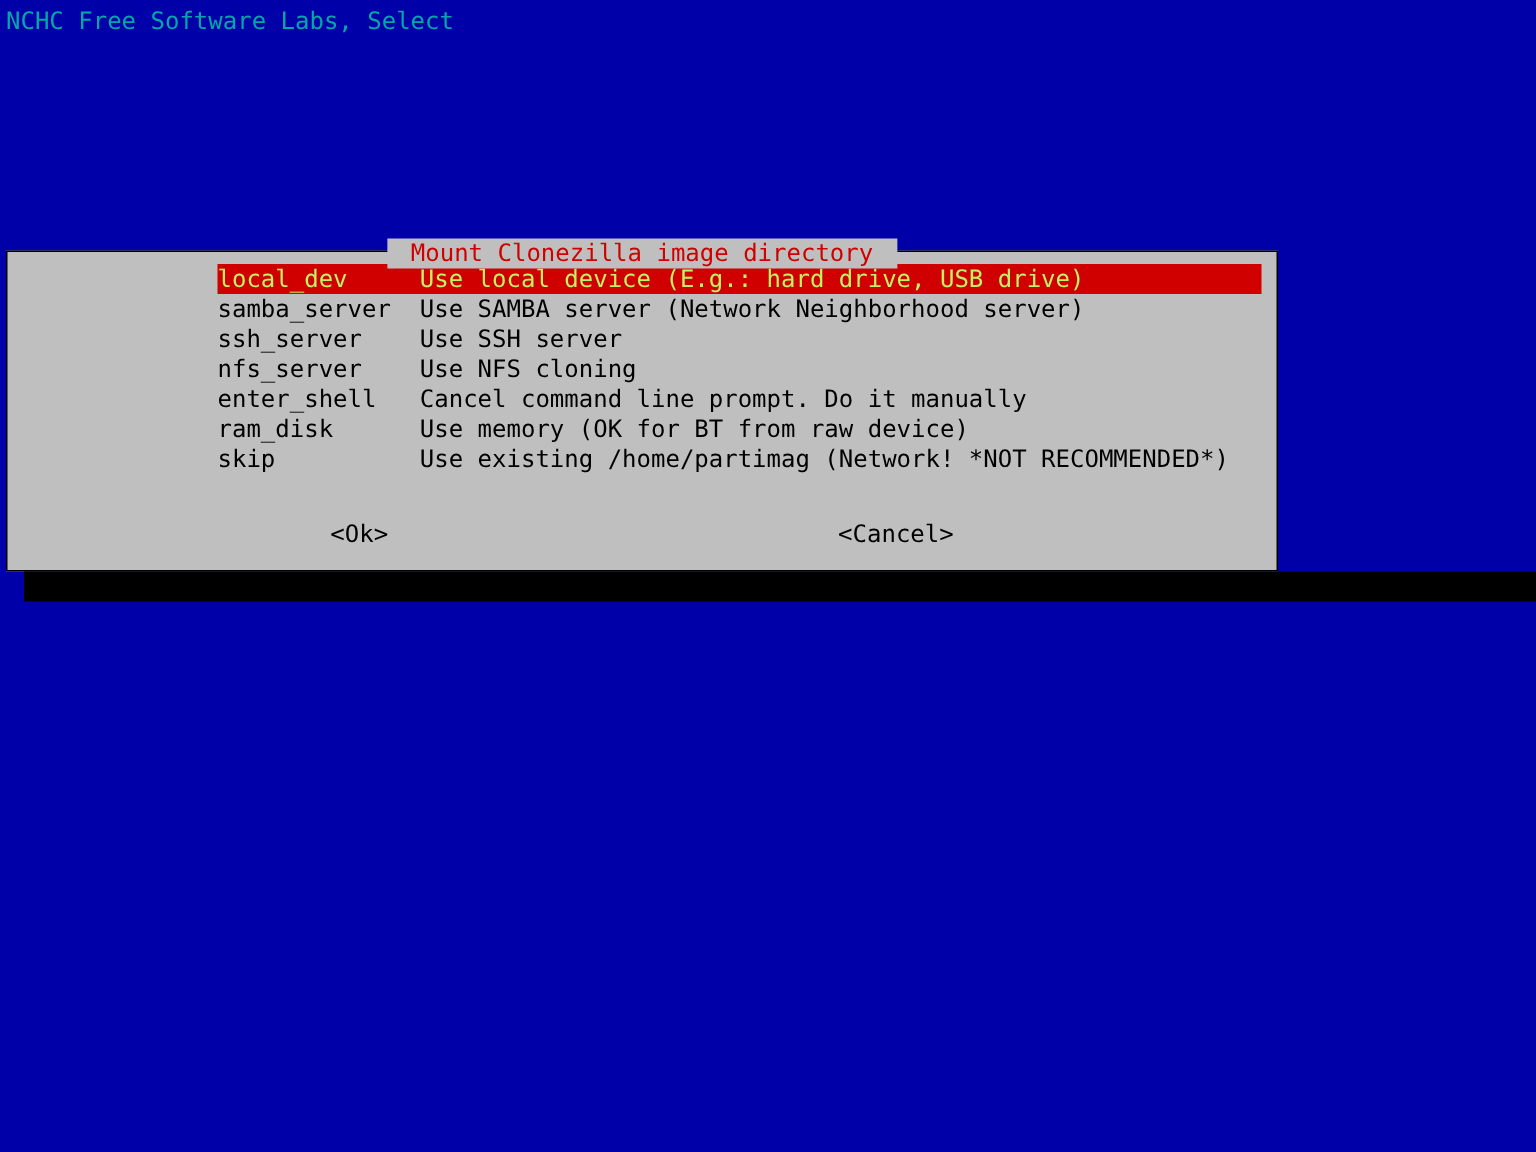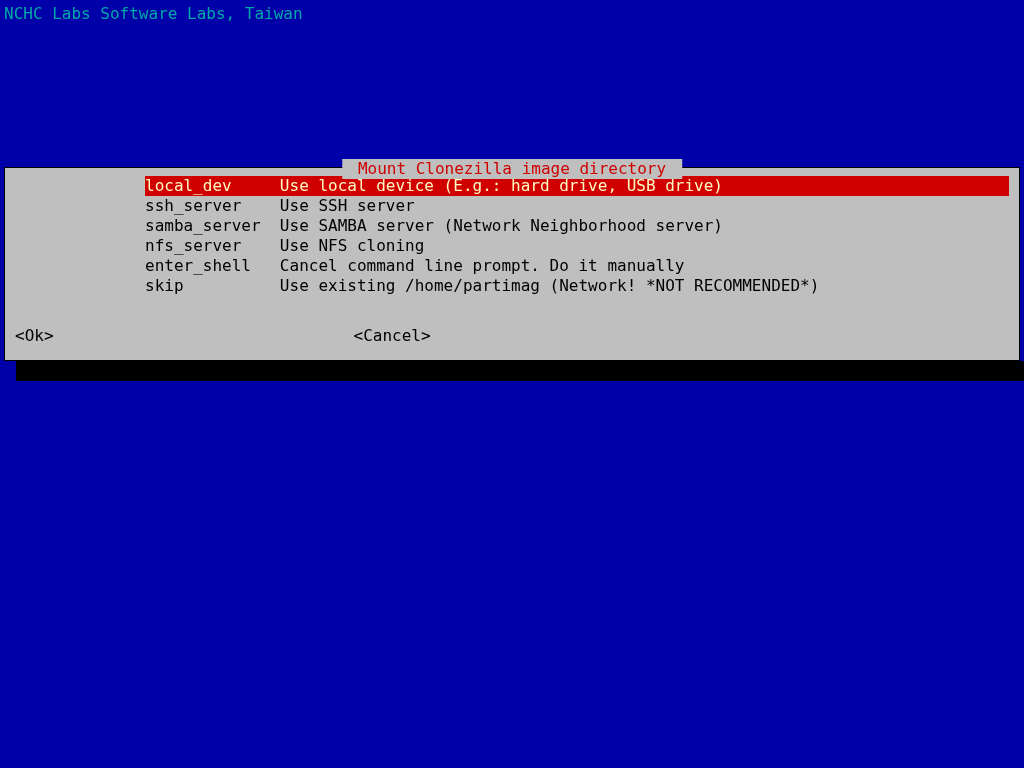--- a/index.html
+++ b/index.html
@@ -22,21 +22,21 @@
     position: absolute;
     top: 4px;
     left: 4px;
     color: #00a8a8;
     white-space: pre;
   }
   .dialog-wrap {
     position: absolute;
     top: 167px;
     left: 4px;
-    width: 1016px;
+    width: 848px;
   }
   .dialog {
     background: #bfbfbf;
     color: #000000;
     position: relative;
     border: 1px solid #000000;
     padding: 8px 10px 14px 10px;
   }
   .dialog-title {
     position: absolute;
@@ -57,53 +57,55 @@
     margin-left: 130px;
     margin-bottom: 30px;
   }
   .menu-row {
     white-space: pre;
     color: #000000;
     cursor: pointer;
   }
   .menu-row.selected {
     background: #d00000;
-    color: #fef9c3;
+    color: #bef264;
   }
   .buttons {
     display: flex;
+    justify-content: center;
     gap: 300px;
     color: #000000;
   }
   .btn {
     cursor: pointer;
   }
   .shadow {
     position: absolute;
     left: 12px;
     width: 1012px;
     height: 20px;
     background: #000000;
   }
 </style>
 </head>
 <body>
 
 <div class="screen">
-  <div class="header-line">NCHC Labs Software Labs, Taiwan</div>
+  <div class="header-line">NCHC Free Software Labs, Select</div>
 
   <div class="dialog-wrap">
     <div class="dialog">
       <div class="dialog-title"> Mount Clonezilla image directory </div>
       <div class="menu" id="menu">
           <div class="menu-row selected">local_dev     Use local device (E.g.: hard drive, USB drive)           </div>
+          <div class="menu-row">samba_server  Use SAMBA server (Network Neighborhood server)</div>
           <div class="menu-row">ssh_server    Use SSH server</div>
-          <div class="menu-row">samba_server  Use SAMBA server (Network Neighborhood server)</div>
           <div class="menu-row">nfs_server    Use NFS cloning</div>
           <div class="menu-row">enter_shell   Cancel command line prompt. Do it manually</div>
+          <div class="menu-row">ram_disk      Use memory (OK for BT from raw device)</div>
           <div class="menu-row">skip          Use existing /home/partimag (Network! *NOT RECOMMENDED*)</div>
         </div>
       <div class="buttons">
         <span class="btn">&lt;Ok&gt;</span>
         <span class="btn">&lt;Cancel&gt;</span>
       </div>
     </div>
     <div class="shadow"></div>
   </div>
 </div>

